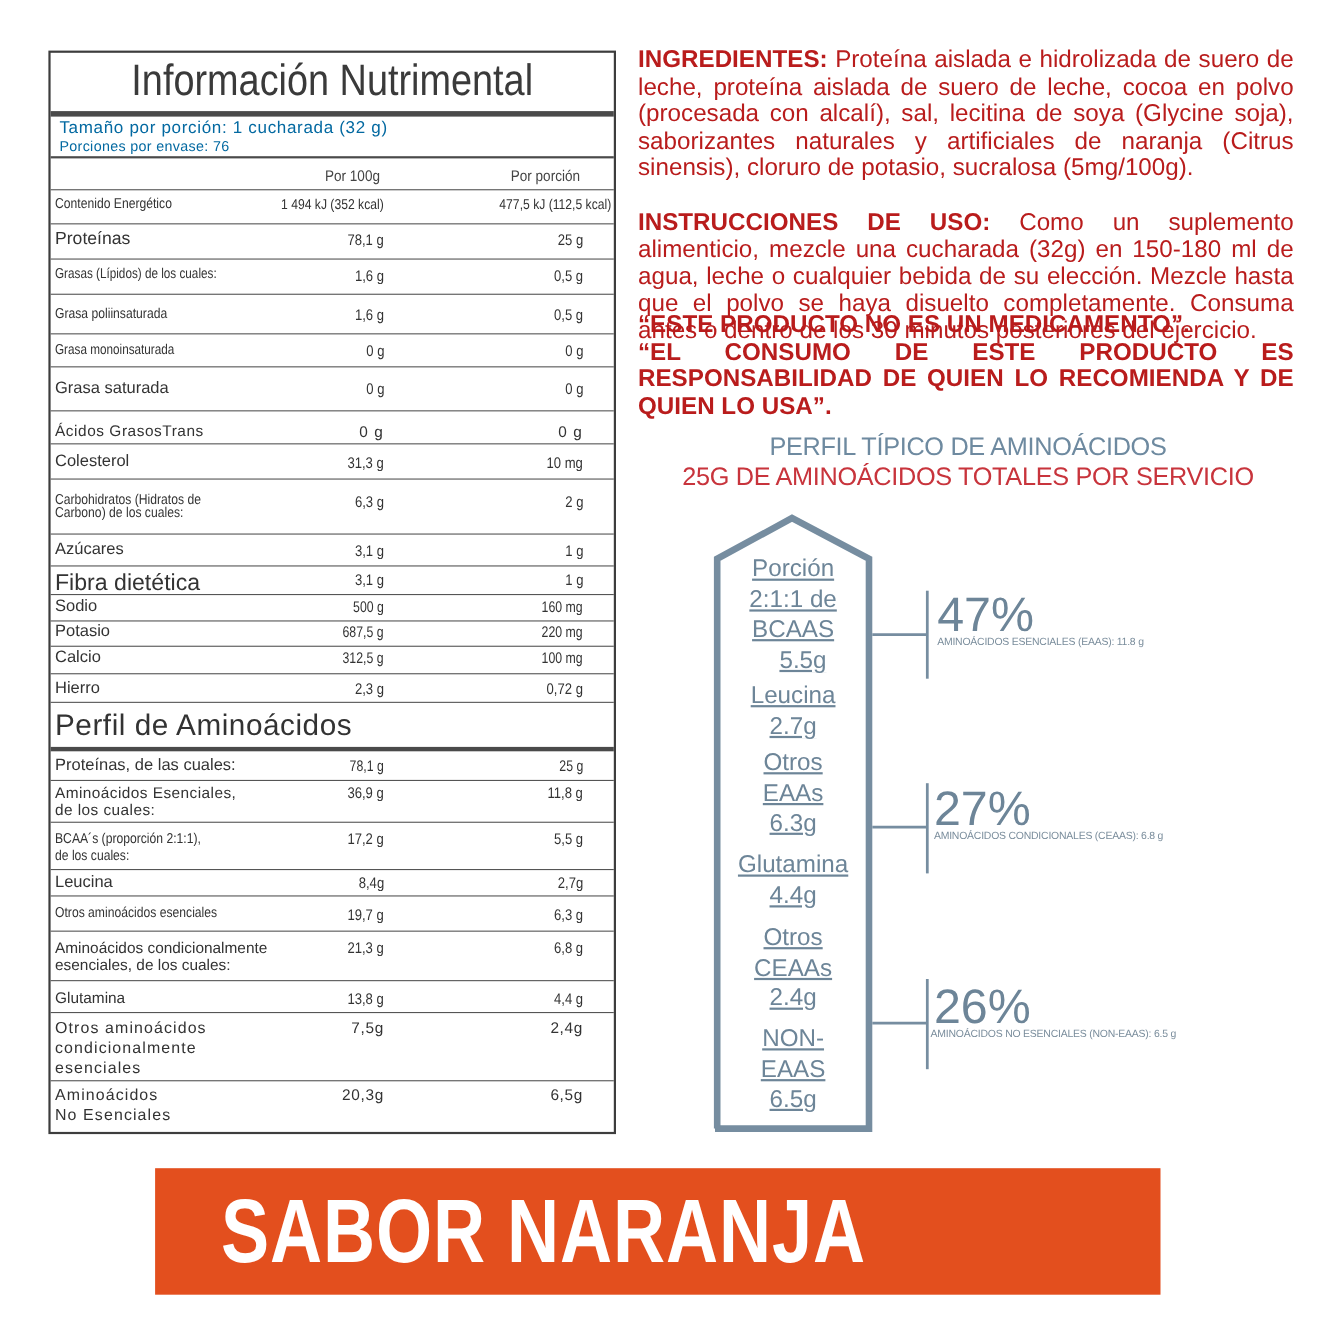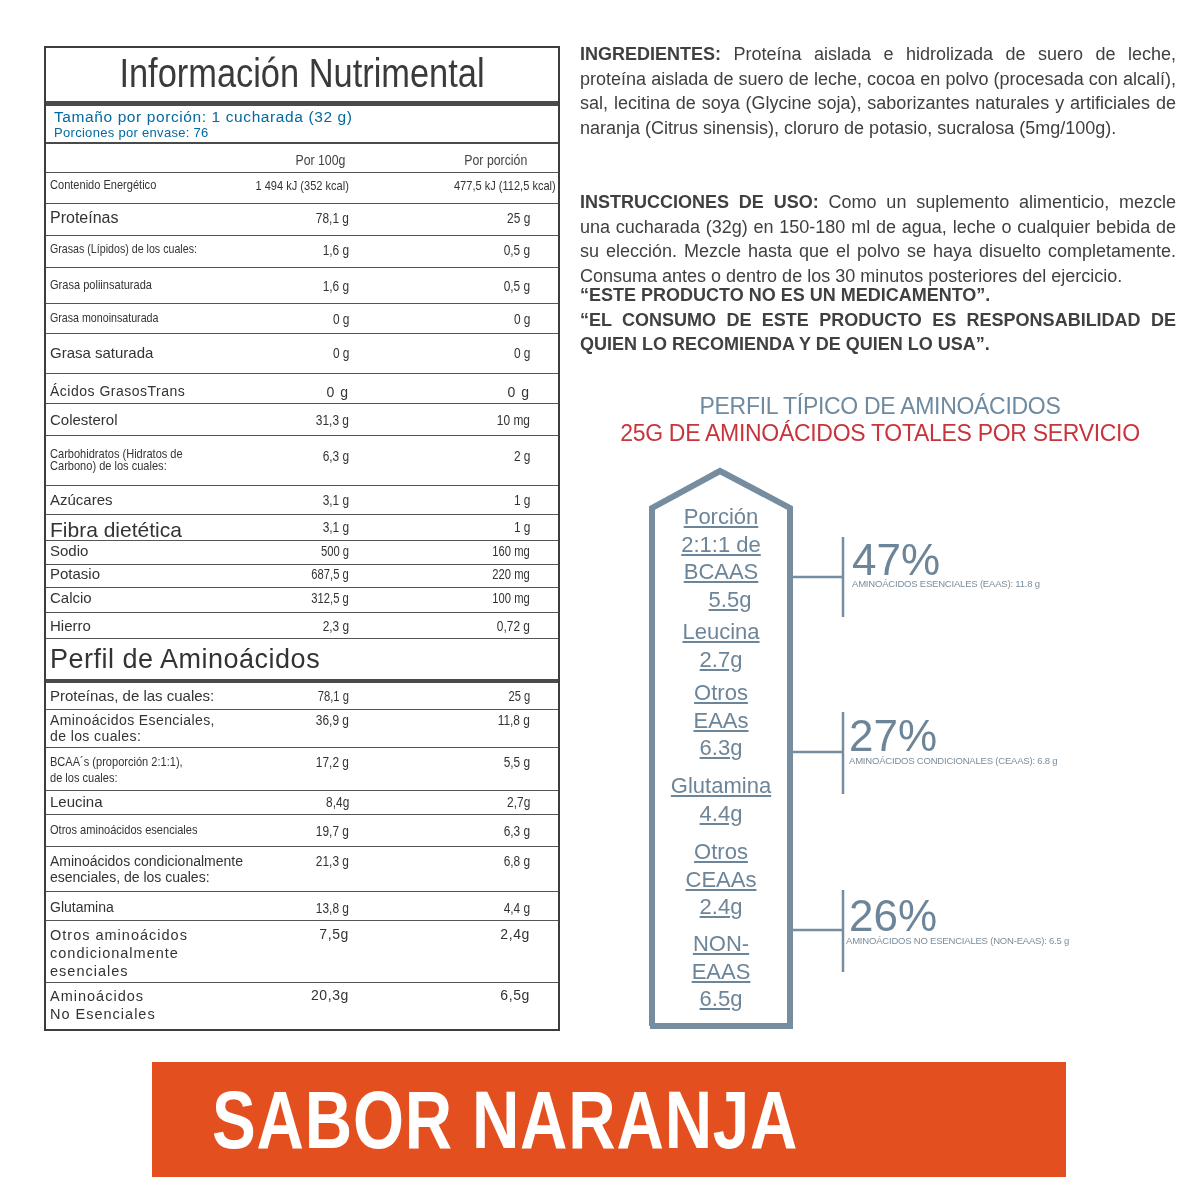--- a/index.html
+++ b/index.html
@@ -15,36 +15,36 @@
   .hline { position:absolute; left:0; right:0; height:1px; background:#555; }
   .hline.thick { height:2px; background:#4a4a4a; }
   .row { position:absolute; left:0; right:0; }
   .row .lbl { position:absolute; left:4px; color:#333; white-space:nowrap; transform-origin:left top; line-height:1.05; }
   .row .v1 { position:absolute; right:209px; color:#333; white-space:nowrap; transform-origin:right top; }
   .row .v2 { position:absolute; right:28px; color:#333; white-space:nowrap; transform-origin:right top; }
   .colhdr { position:absolute; top:104px; font-size:14px; color:#444; transform:scaleX(0.88); }
   .aa-title { position:absolute; left:4px; top:596px; font-size:27px; color:#333; letter-spacing:0.5px; }
 
   
-  .rtext { position:absolute; left:580px; width:596px; font-size:18px; line-height:24.5px; color:#404040; text-align:justify; transform-origin:left top; }
+  .rtext { position:absolute; left:580px; width:596px; font-size:22px; line-height:24.5px; color:#b91c1c; text-align:justify; transform-origin:left top; }
   .rtext b { font-weight:bold; }
   .ingr { top:42px; }
   .instr { top:162px;margin-top:28px; }
   .warn { top:283px; font-weight:bold; }
 
   
   .ap-h1 { position:absolute; left:610px; width:540px; top:393px; text-align:center; color:#6e8aa0; font-size:23px; letter-spacing:-0.3px; }
   .ap-h2 { position:absolute; left:610px; width:540px; top:420px; text-align:center; color:#c8343c; font-size:23px; line-height:26px; letter-spacing:-0.3px; }
   .pent { position:absolute; left:0; top:0; }
   .pent-text { position:absolute; left:652px; width:138px; text-align:center; color:#6d8598; font-size:22px; line-height:27.5px;text-decoration:underline; }
   .pct { position:absolute; color:#6d8598; font-size:44px; line-height:44px; }
   .pct-lbl { position:absolute; color:#7a8d9c; font-size:9.5px; white-space:nowrap; letter-spacing:-0.2px; }
 
   
-  .banner { position:absolute; left:152px; top:1062px; width:914px; height:115px; background:#e34f1e; }
+  .banner { position:absolute; left:141px; top:1062px; width:914px; height:115px; background:#e34f1e; }
   .banner-text { position:absolute; left:60px; top:6px; color:#ffffff; font-weight:bold; font-size:82px; line-height:104px; letter-spacing:1px; transform:scaleX(0.8); transform-origin:left center; white-space:nowrap; }
 </style>
 </head>
 <body>
 
 <div class="nt">
   <div class="nt-title">Información Nutrimental</div>
   <div class="nt-title-rule"></div>
 
   <div class="serving">

